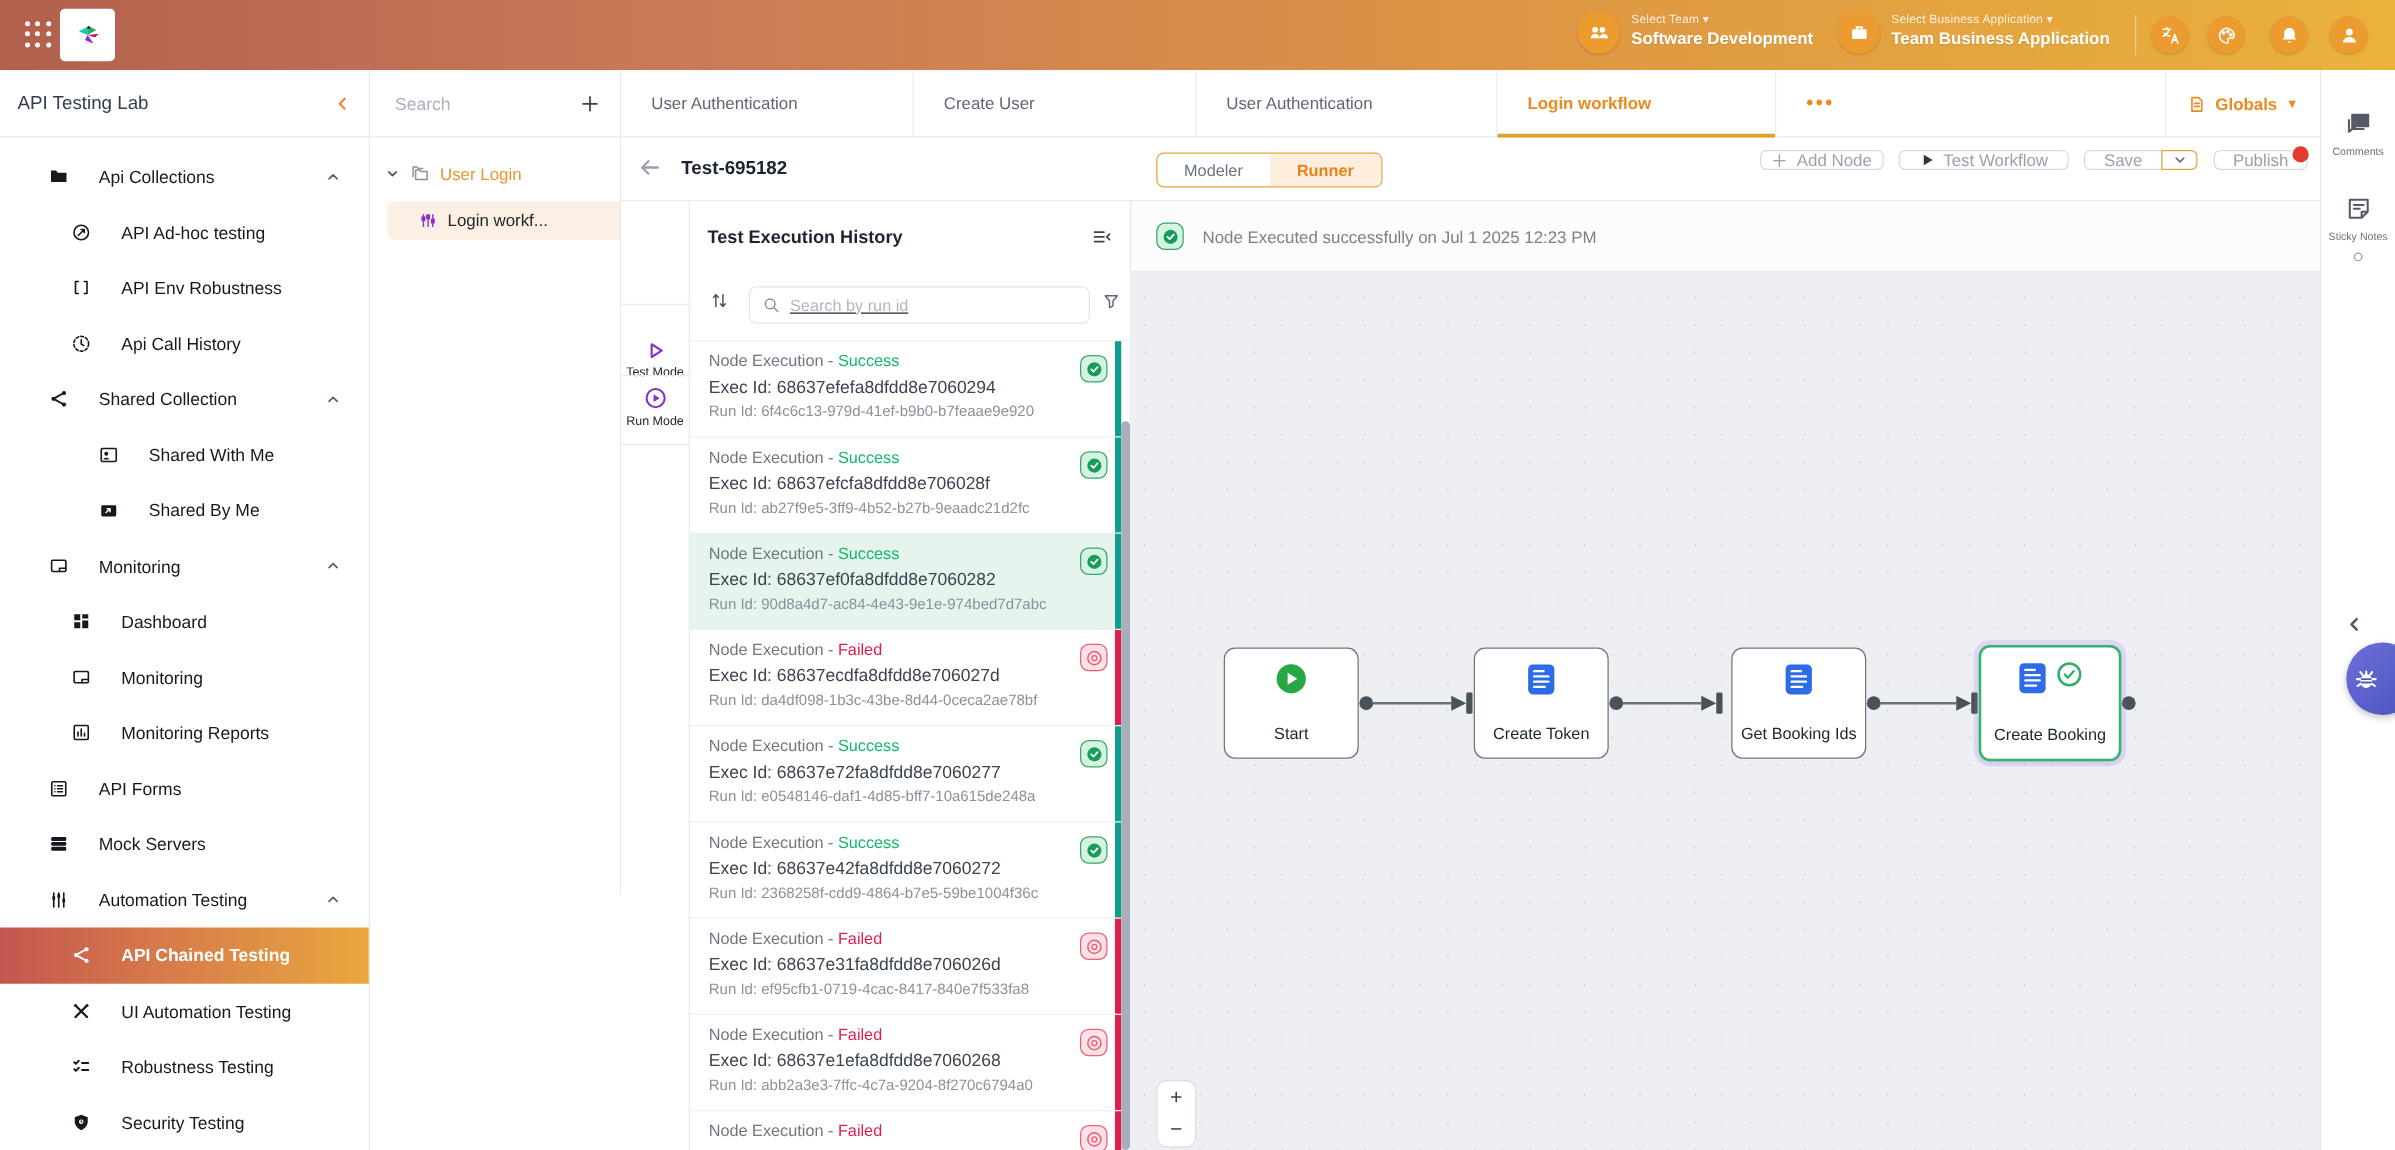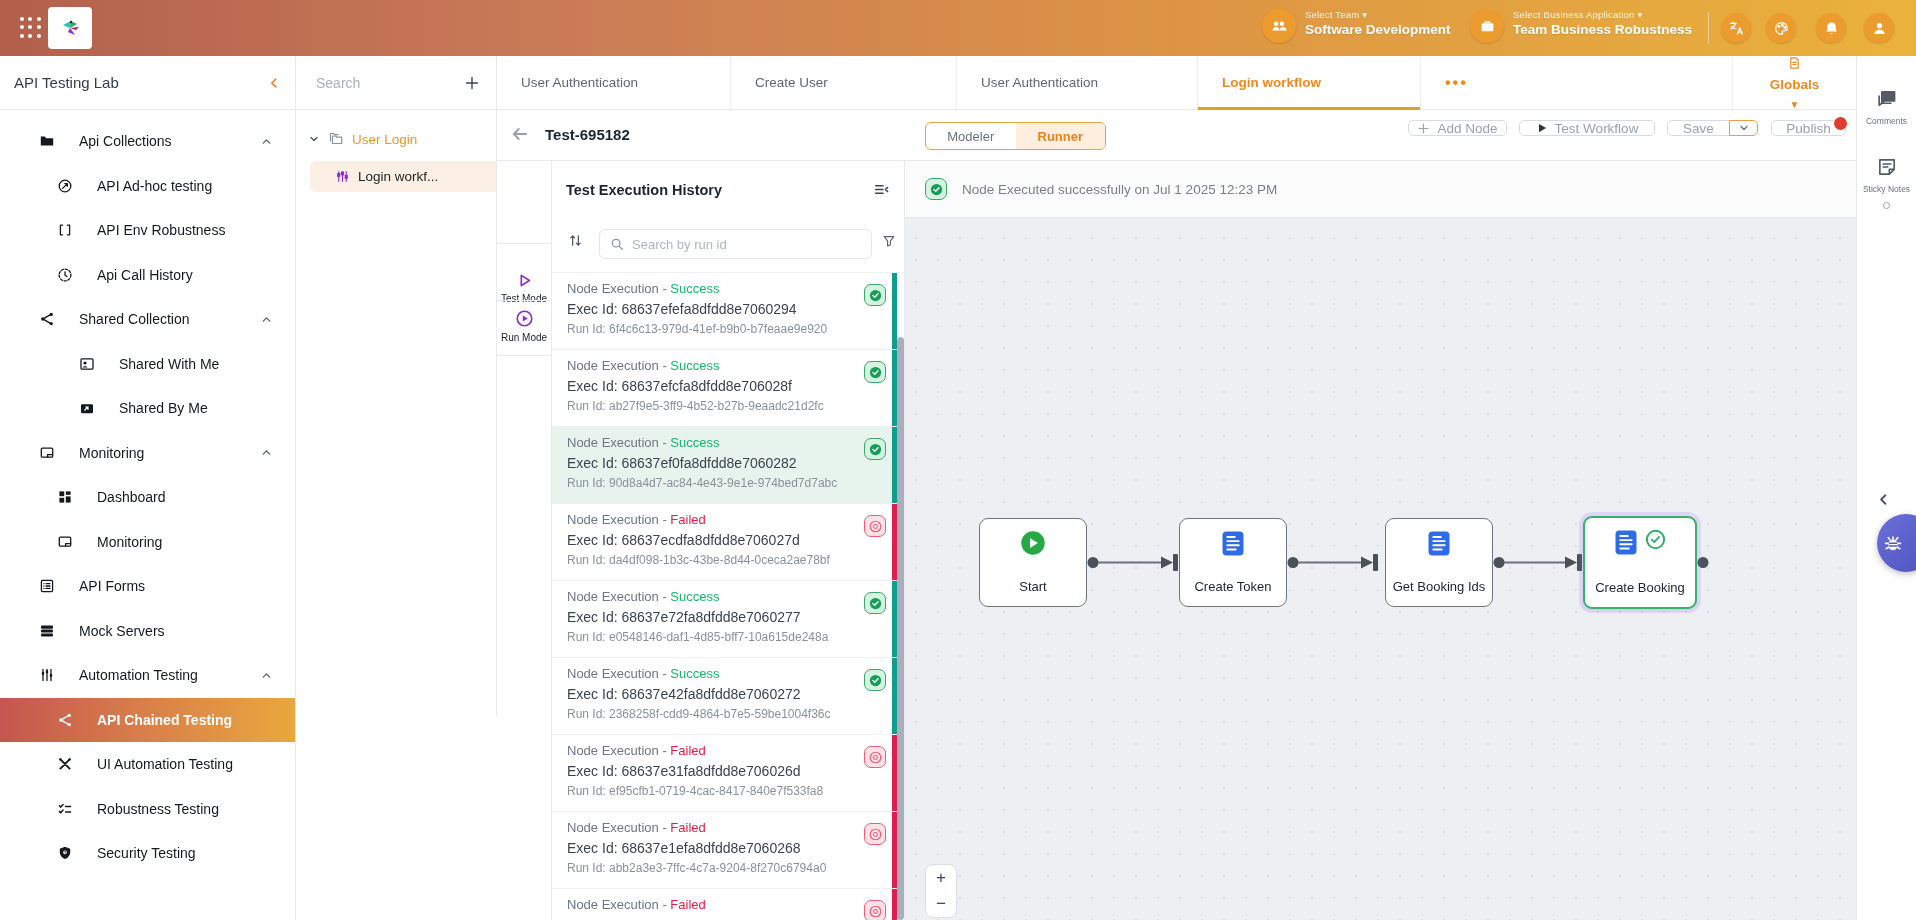--- a/index.html
+++ b/index.html
@@ -60,21 +60,21 @@
   
   .main { position:absolute; left:497px; top:56px; width:1359px; height:864px; background:#fff; }
   .tabrow { position:relative; height:54px; border-bottom:1px solid #e7e9ee; display:flex; }
   .tab { position:relative; border-right:1px solid #eceef2; display:flex; align-items:center; padding-left:24px;
     font-size:13.5px; color:#5f6673; cursor:pointer; }
   .tab.active { color:#ed8a1f; font-weight:bold; }
   .tab.active::after { content:""; position:absolute; left:0; right:0; bottom:-1px; height:3px; background:#d9a425; }
   .tab-overflow { display:flex; align-items:center; margin-left:24px; color:#ed8a1f; font-size:16px; font-weight:bold;
     letter-spacing:2px; cursor:pointer; }
   .globals { position:absolute; right:0; top:0; width:124px; height:54px; border-left:1px solid #eceef2;
-    display:flex; align-items:center; justify-content:center; gap:7px; cursor:pointer;flex-direction:column; }
+    display:flex; align-items:center; justify-content:center; gap:7px; cursor:pointer; }
   .globals .g-label { font-size:13.5px; font-weight:bold; color:#ed8a1f; }
   .globals .g-caret { color:#ed8a1f; font-size:10px; }
 
   .toolbar { position:relative; height:51px; border-bottom:1px solid #e7e9ee; }
   .back-btn { position:absolute; left:13px; top:14px; color:#9aa1ab; cursor:pointer; display:flex; }
   .wf-title { position:absolute; left:48px; top:16px; font-size:15px; font-weight:bold; color:#1b2430; }
   .mode-toggle { position:absolute; left:428px; top:12px; width:181px; height:28px; border:1px solid #e9a23b;
     border-radius:6px; display:flex; overflow:hidden; background:#fff; }
   .mode-toggle .opt { flex:1; display:flex; align-items:center; justify-content:center; font-size:13px; color:#6b7280; cursor:pointer; }
   .mode-toggle .opt.active { background:#fdeedd; color:#e8821e; font-weight:bold; }
@@ -95,21 +95,21 @@
   .mode-box1 { top:82px; height:57px; border-top:1px solid #e7e9ee; padding-top:28px; }
   .mode-box2 { top:139px; height:56px; border-top:1px solid #e7e9ee; border-bottom:1px solid #e7e9ee; padding-top:8px; }
 
   .history { position:absolute; left:552px; top:161px; width:353px; height:759px; border-right:1px solid #e7e9ee; background:#fff; overflow:hidden; }
   .h-header { height:57px; display:flex; align-items:center; padding:0 14px; }
   .h-title { font-size:14.5px; font-weight:bold; color:#1b2430; }
   .h-collapse { margin-left:auto; color:#3b4250; cursor:pointer; display:flex; }
   .h-searchrow { position:relative; height:55px; border-bottom:1px solid #eef0f3; }
   .h-sort { position:absolute; left:16px; top:15px; color:#4b5563; cursor:pointer; }
   .h-searchbox { position:absolute; left:47px; top:11px; width:273px; height:30px; border:1px solid #e3e6eb;
-    border-radius:6px; display:flex; align-items:center; padding:0 10px; gap:8px; background:#fff; }
+    border-radius:6px; display:flex; align-items:center; padding:0 10px; gap:8px; background:#fff;text-decoration:underline; }
   .h-searchbox svg { color:#8a919c; flex:0 0 auto; }
   .h-searchbox input { border:0; outline:none; font-size:13px; color:#374151; width:100%; font-family:inherit; }
   .h-searchbox input::placeholder { color:#b0b6c0; }
   .h-filter { position:absolute; right:8px; top:16px; color:#5b6271; cursor:pointer; }
   .h-list { position:relative; }
   .hist-item { position:relative; height:77px; border-bottom:1px solid #eef0f3; padding:8px 0 0 15px; cursor:pointer; }
   .hist-item.selected { background:#e7f4ee; }
   .hi-title { font-size:13px; color:#6f7680; }
   .hi-title .st-success { color:#12b76a; }
   .hi-title .st-failed { color:#e11d48; }
@@ -201,21 +201,21 @@
 
     <div class="tb-select tb-sel-app">
       <span class="tb-circle">
         <svg width="17" height="17" viewBox="0 0 16 16">
             <rect x="2.5" y="5" width="11" height="7.5" rx="1.2" fill="#fff"></rect>
             <path d="M6 5V3.6h4V5" stroke="#fff" stroke-width="1.4" fill="none"></path>
           </svg>
       </span>
       <span>
         <div class="tb-small"><span>Select Business Application</span> <span>▾</span></div>
-        <div class="tb-big">Team Business Robustness</div>
+        <div class="tb-big">Team Business Application</div>
       </span>
     </div>
 
     <div class="tb-divider"></div>
 
     <div class="tb-iconbtn" style="left:1721px">
       <svg width="17" height="17" viewBox="0 0 16 16" fill="none" stroke="#fff" stroke-width="1.2" stroke-linecap="round" stroke-linejoin="round">
         <path d="M2.3 3.2h5.4M5 2v1.2M3.2 6.2c1.4 1.5 2.8 2 4.2 2M6.9 3.2c-.5 2.1-2 4.2-4.4 5.2"></path>
         <path d="M8.8 13.5l2.3-6.2 2.3 6.2M9.7 11.4h2.9"></path>
       </svg>
@@ -352,20 +352,29 @@
           <span class="si-label">Dashboard</span>
         </div>
         <div class="side-item lvl1">
           <span class="si-icon">
             <svg width="16" height="16" viewBox="0 0 16 16" fill="none" stroke="currentColor" stroke-width="1.3" stroke-linecap="round" stroke-linejoin="round">
               <rect x="2.3" y="3.2" width="11.4" height="9" rx="1"></rect>
               <path d="M8.6 12.2V9.6h5"></path>
             </svg>
           </span>
           <span class="si-label">Monitoring</span>
+        </div>
+        <div class="side-item lvl1">
+          <span class="si-icon">
+            <svg width="16" height="16" viewBox="0 0 16 16" fill="none" stroke="currentColor" stroke-width="1.3" stroke-linecap="round" stroke-linejoin="round">
+              <rect x="2.4" y="2.4" width="11.2" height="11.2" rx="1"></rect>
+              <path d="M5.4 10.8V7.6M8 10.8V5.2M10.6 10.8V8.6"></path>
+            </svg>
+          </span>
+          <span class="si-label">Monitoring Reports</span>
         </div>
         <div class="side-item lvl0">
           <span class="si-icon">
             <svg width="16" height="16" viewBox="0 0 16 16" fill="none" stroke="currentColor" stroke-width="1.3" stroke-linecap="round" stroke-linejoin="round">
               <rect x="2.4" y="2.4" width="11.2" height="11.2" rx="1"></rect>
               <path d="M4.9 5.6h.02M7 5.6h4M4.9 8h.02M7 8h4M4.9 10.4h.02M7 10.4h4"></path>
             </svg>
           </span>
           <span class="si-label">API Forms</span>
         </div>

